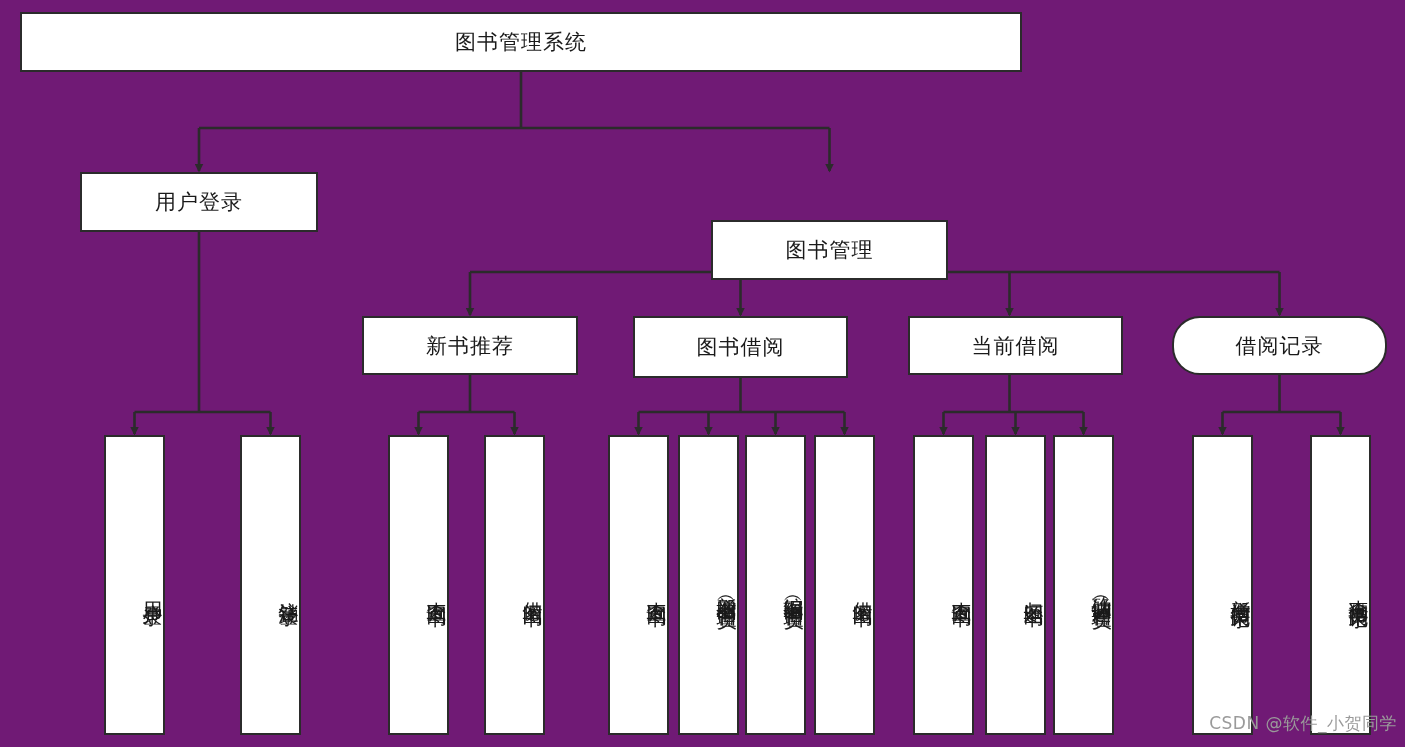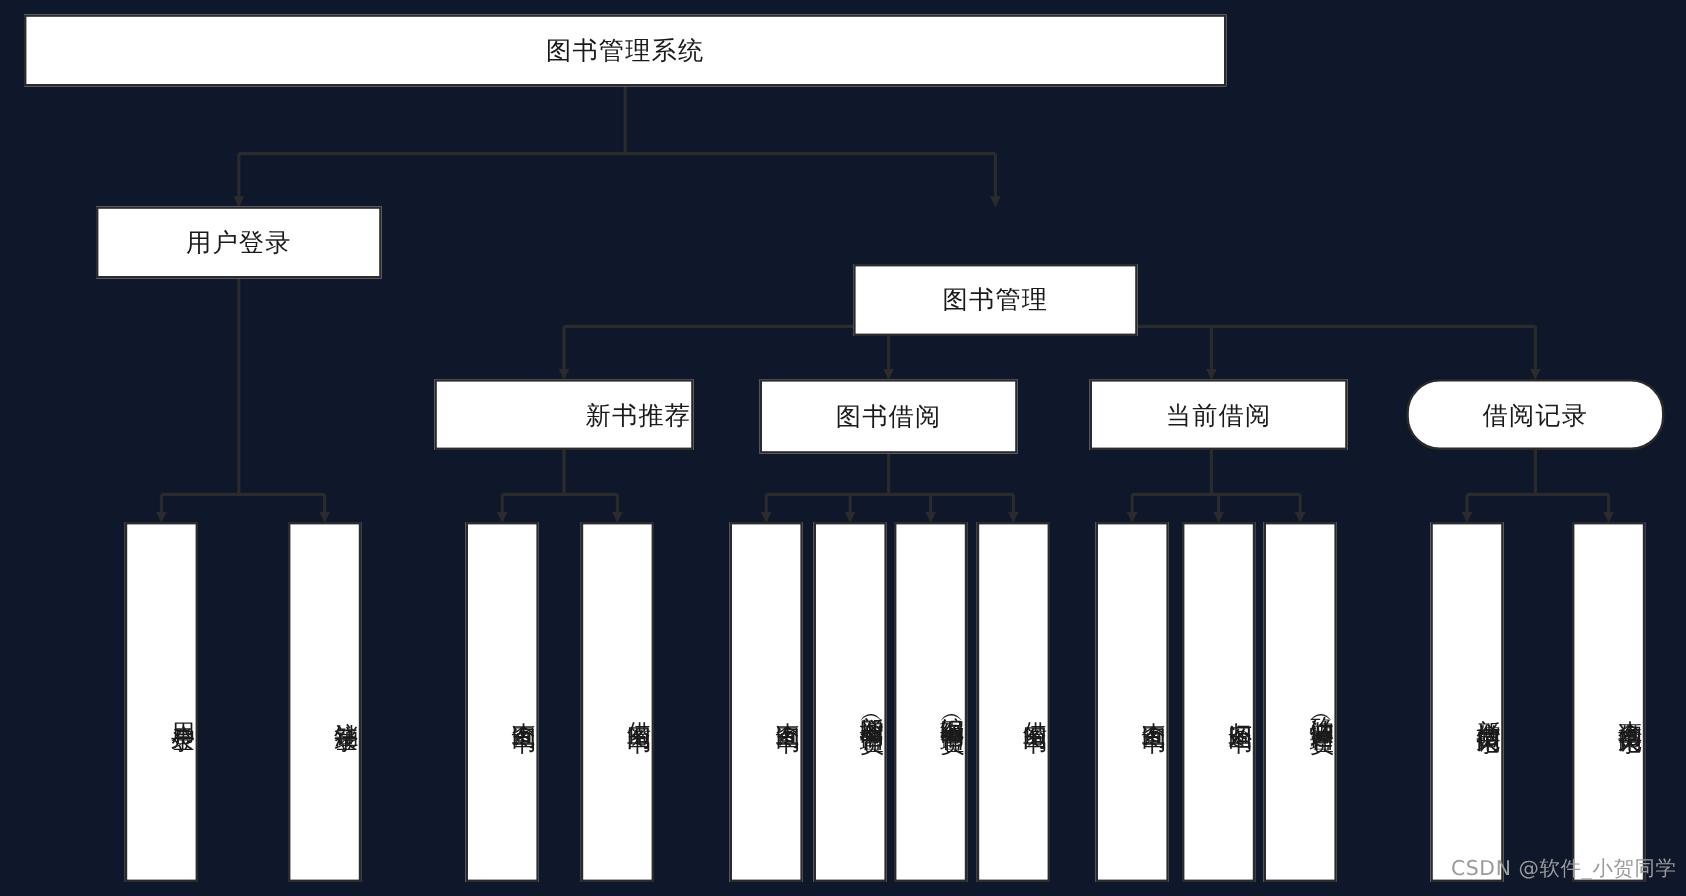--- a/index.html
+++ b/index.html
@@ -10,21 +10,21 @@
   body {
     width: 1405px;
     height: 747px;
     overflow: hidden;
     font-family: "DejaVu Sans", "Liberation Sans", sans-serif;
   }
   #diagram-root {
     position: relative;
     width: 1405px;
     height: 747px;
-    background: #0f172a;
+    background: #701a75;
   }
   svg.edges {
     position: absolute;
     left: 0;
     top: 0;
     width: 1405px;
     height: 747px;
     pointer-events: none;
   }
   .node {
@@ -123,21 +123,21 @@
   <div id="node-layer">
       <div class="node horizontal" style="left: 20px; top: 12px; width: 1002px; height: 60px;">
         <span class="node-label">图书管理系统</span>
       </div>
       <div class="node horizontal" style="left: 80px; top: 172px; width: 238px; height: 60px;">
         <span class="node-label">用户登录</span>
       </div>
       <div class="node horizontal" style="left: 711px; top: 172px; width: 237px; height: 60px; margin-top: 48px;">
         <span class="node-label">图书管理</span>
       </div>
-      <div class="node horizontal" style="left: 362px; top: 316px; width: 216px; height: 59px; justify-content: flex-end;">
+      <div class="node horizontal" style="left: 362px; top: 316px; width: 216px; height: 59px;">
         <span class="node-label">新书推荐</span>
       </div>
       <div class="node horizontal" style="left: 633px; top: 316px; width: 215px; height: 62px;">
         <span class="node-label">图书借阅</span>
       </div>
       <div class="node horizontal" style="left: 908px; top: 316px; width: 215px; height: 59px;">
         <span class="node-label">当前借阅</span>
       </div>
       <div class="node horizontal" style="left: 1172px; top: 316px; width: 215px; height: 59px; border-radius: 28px;">
         <span class="node-label">借阅记录</span>

